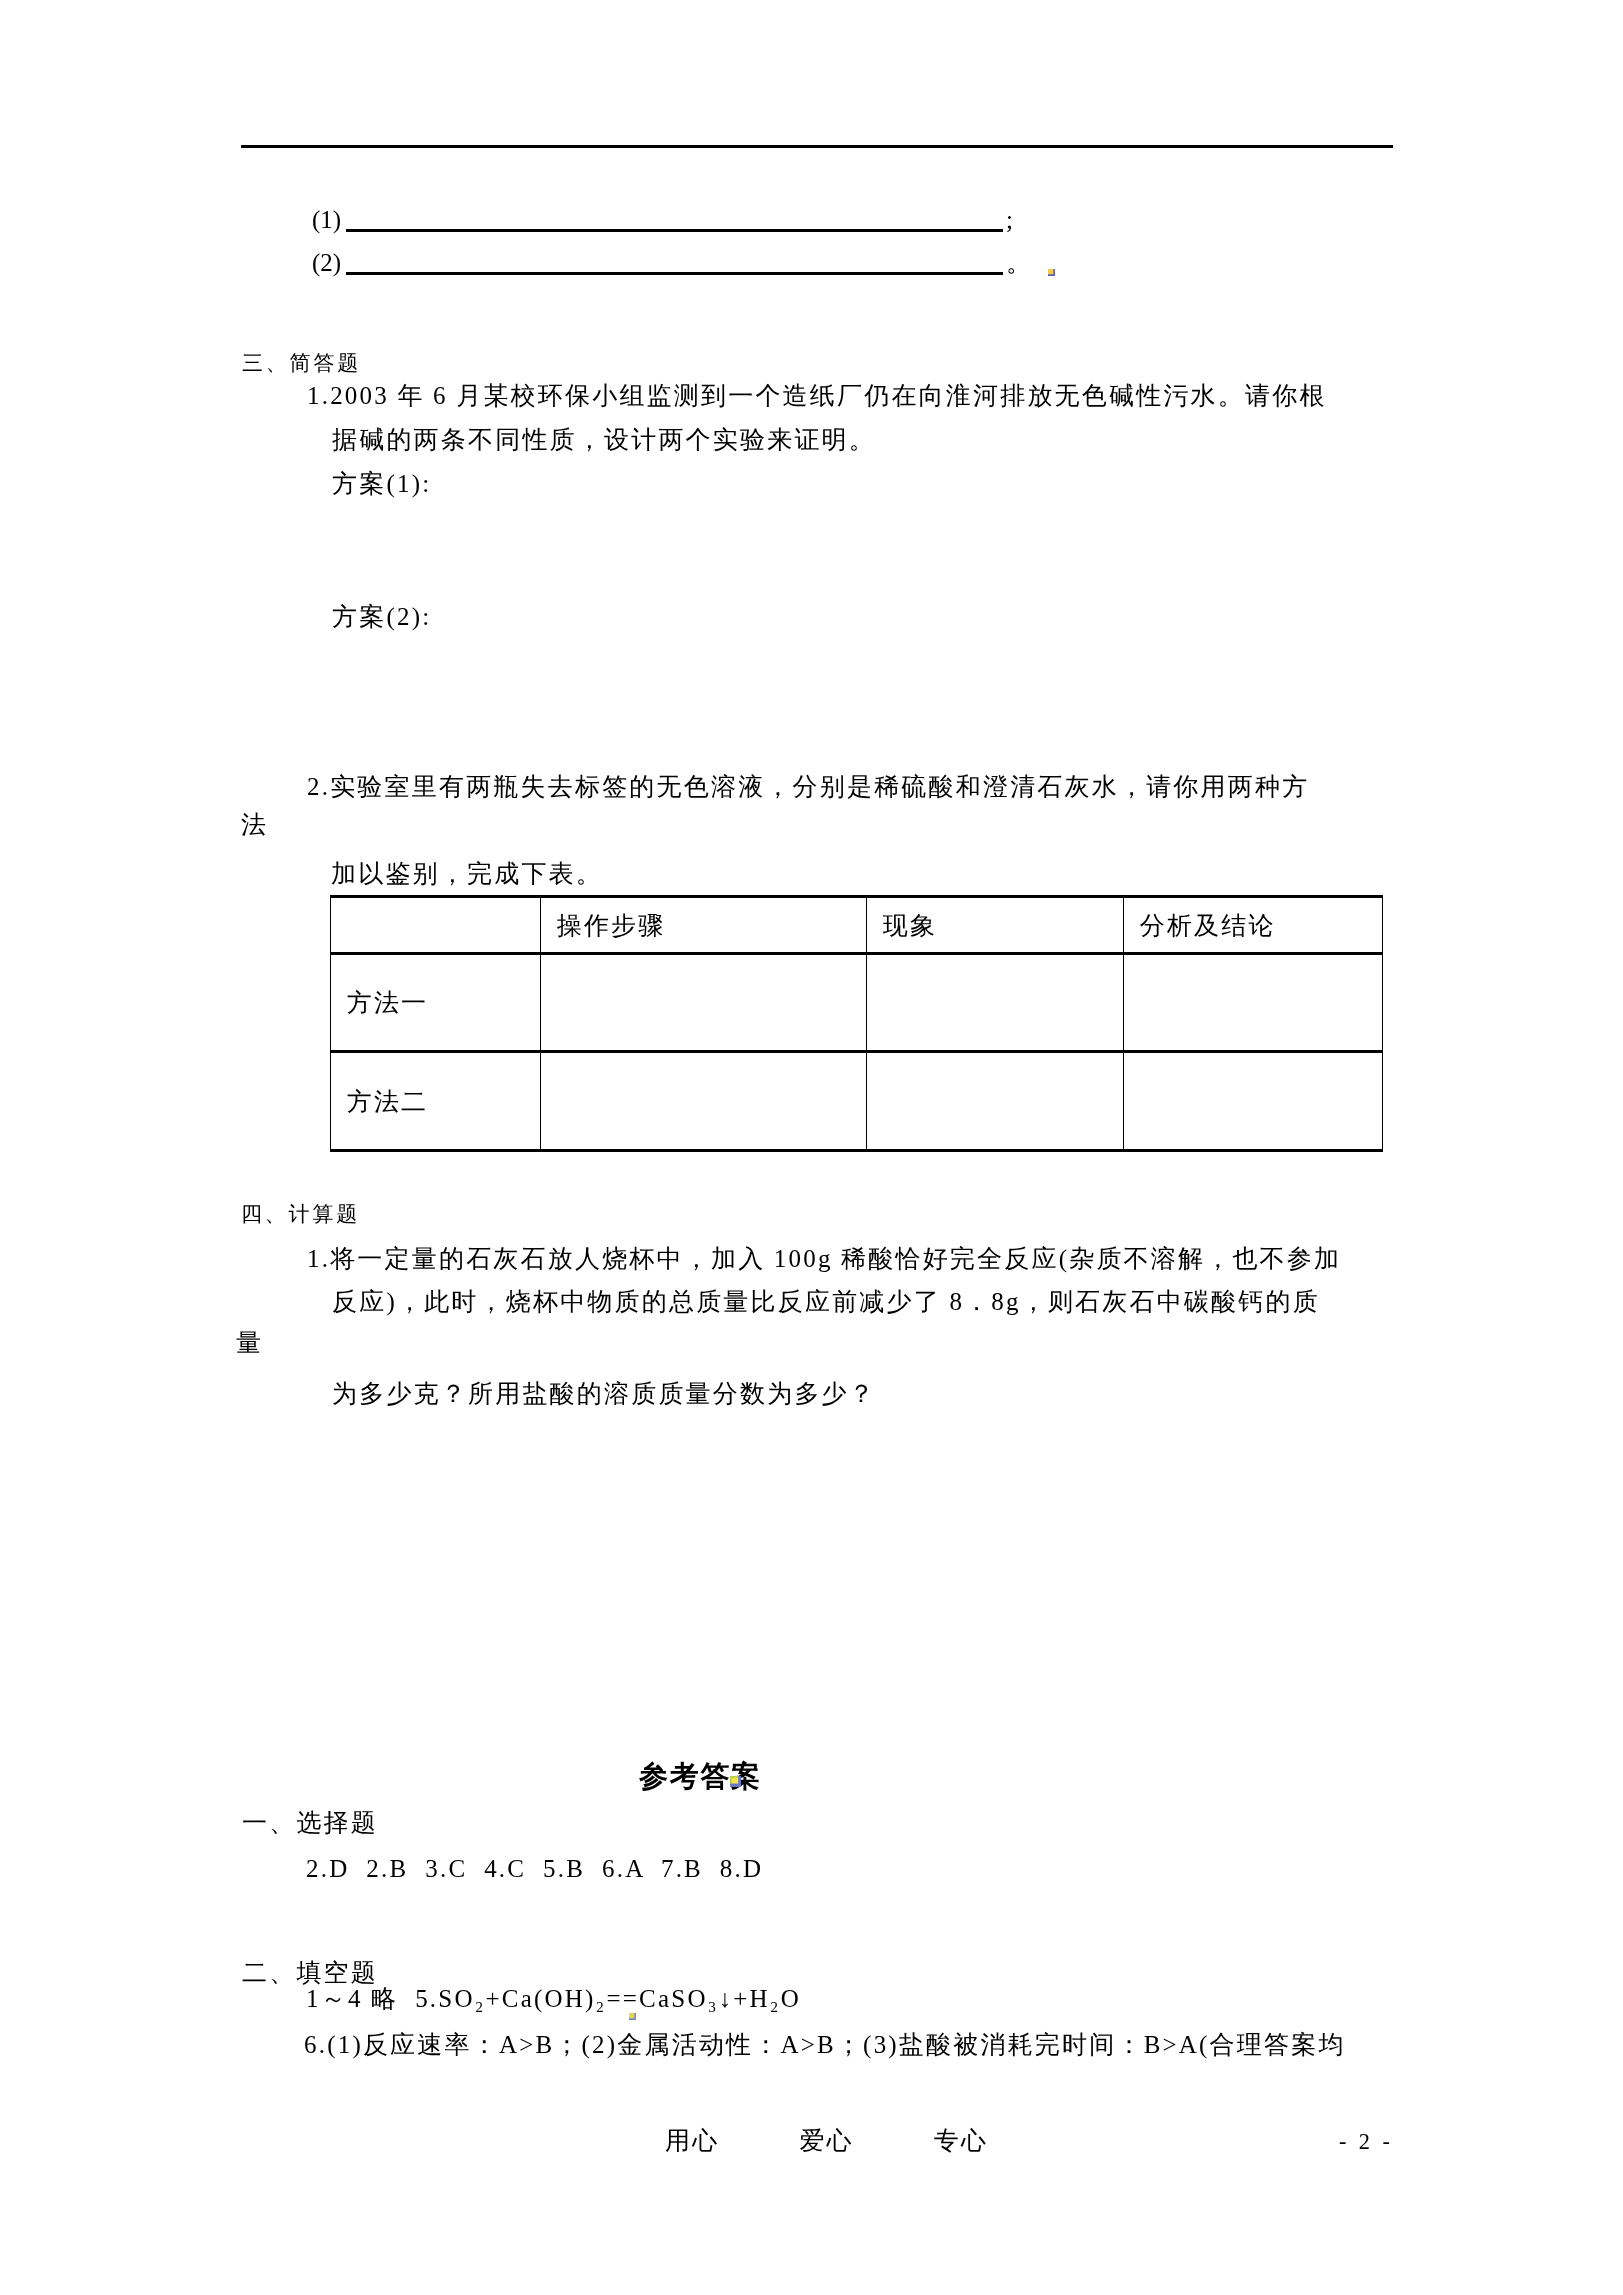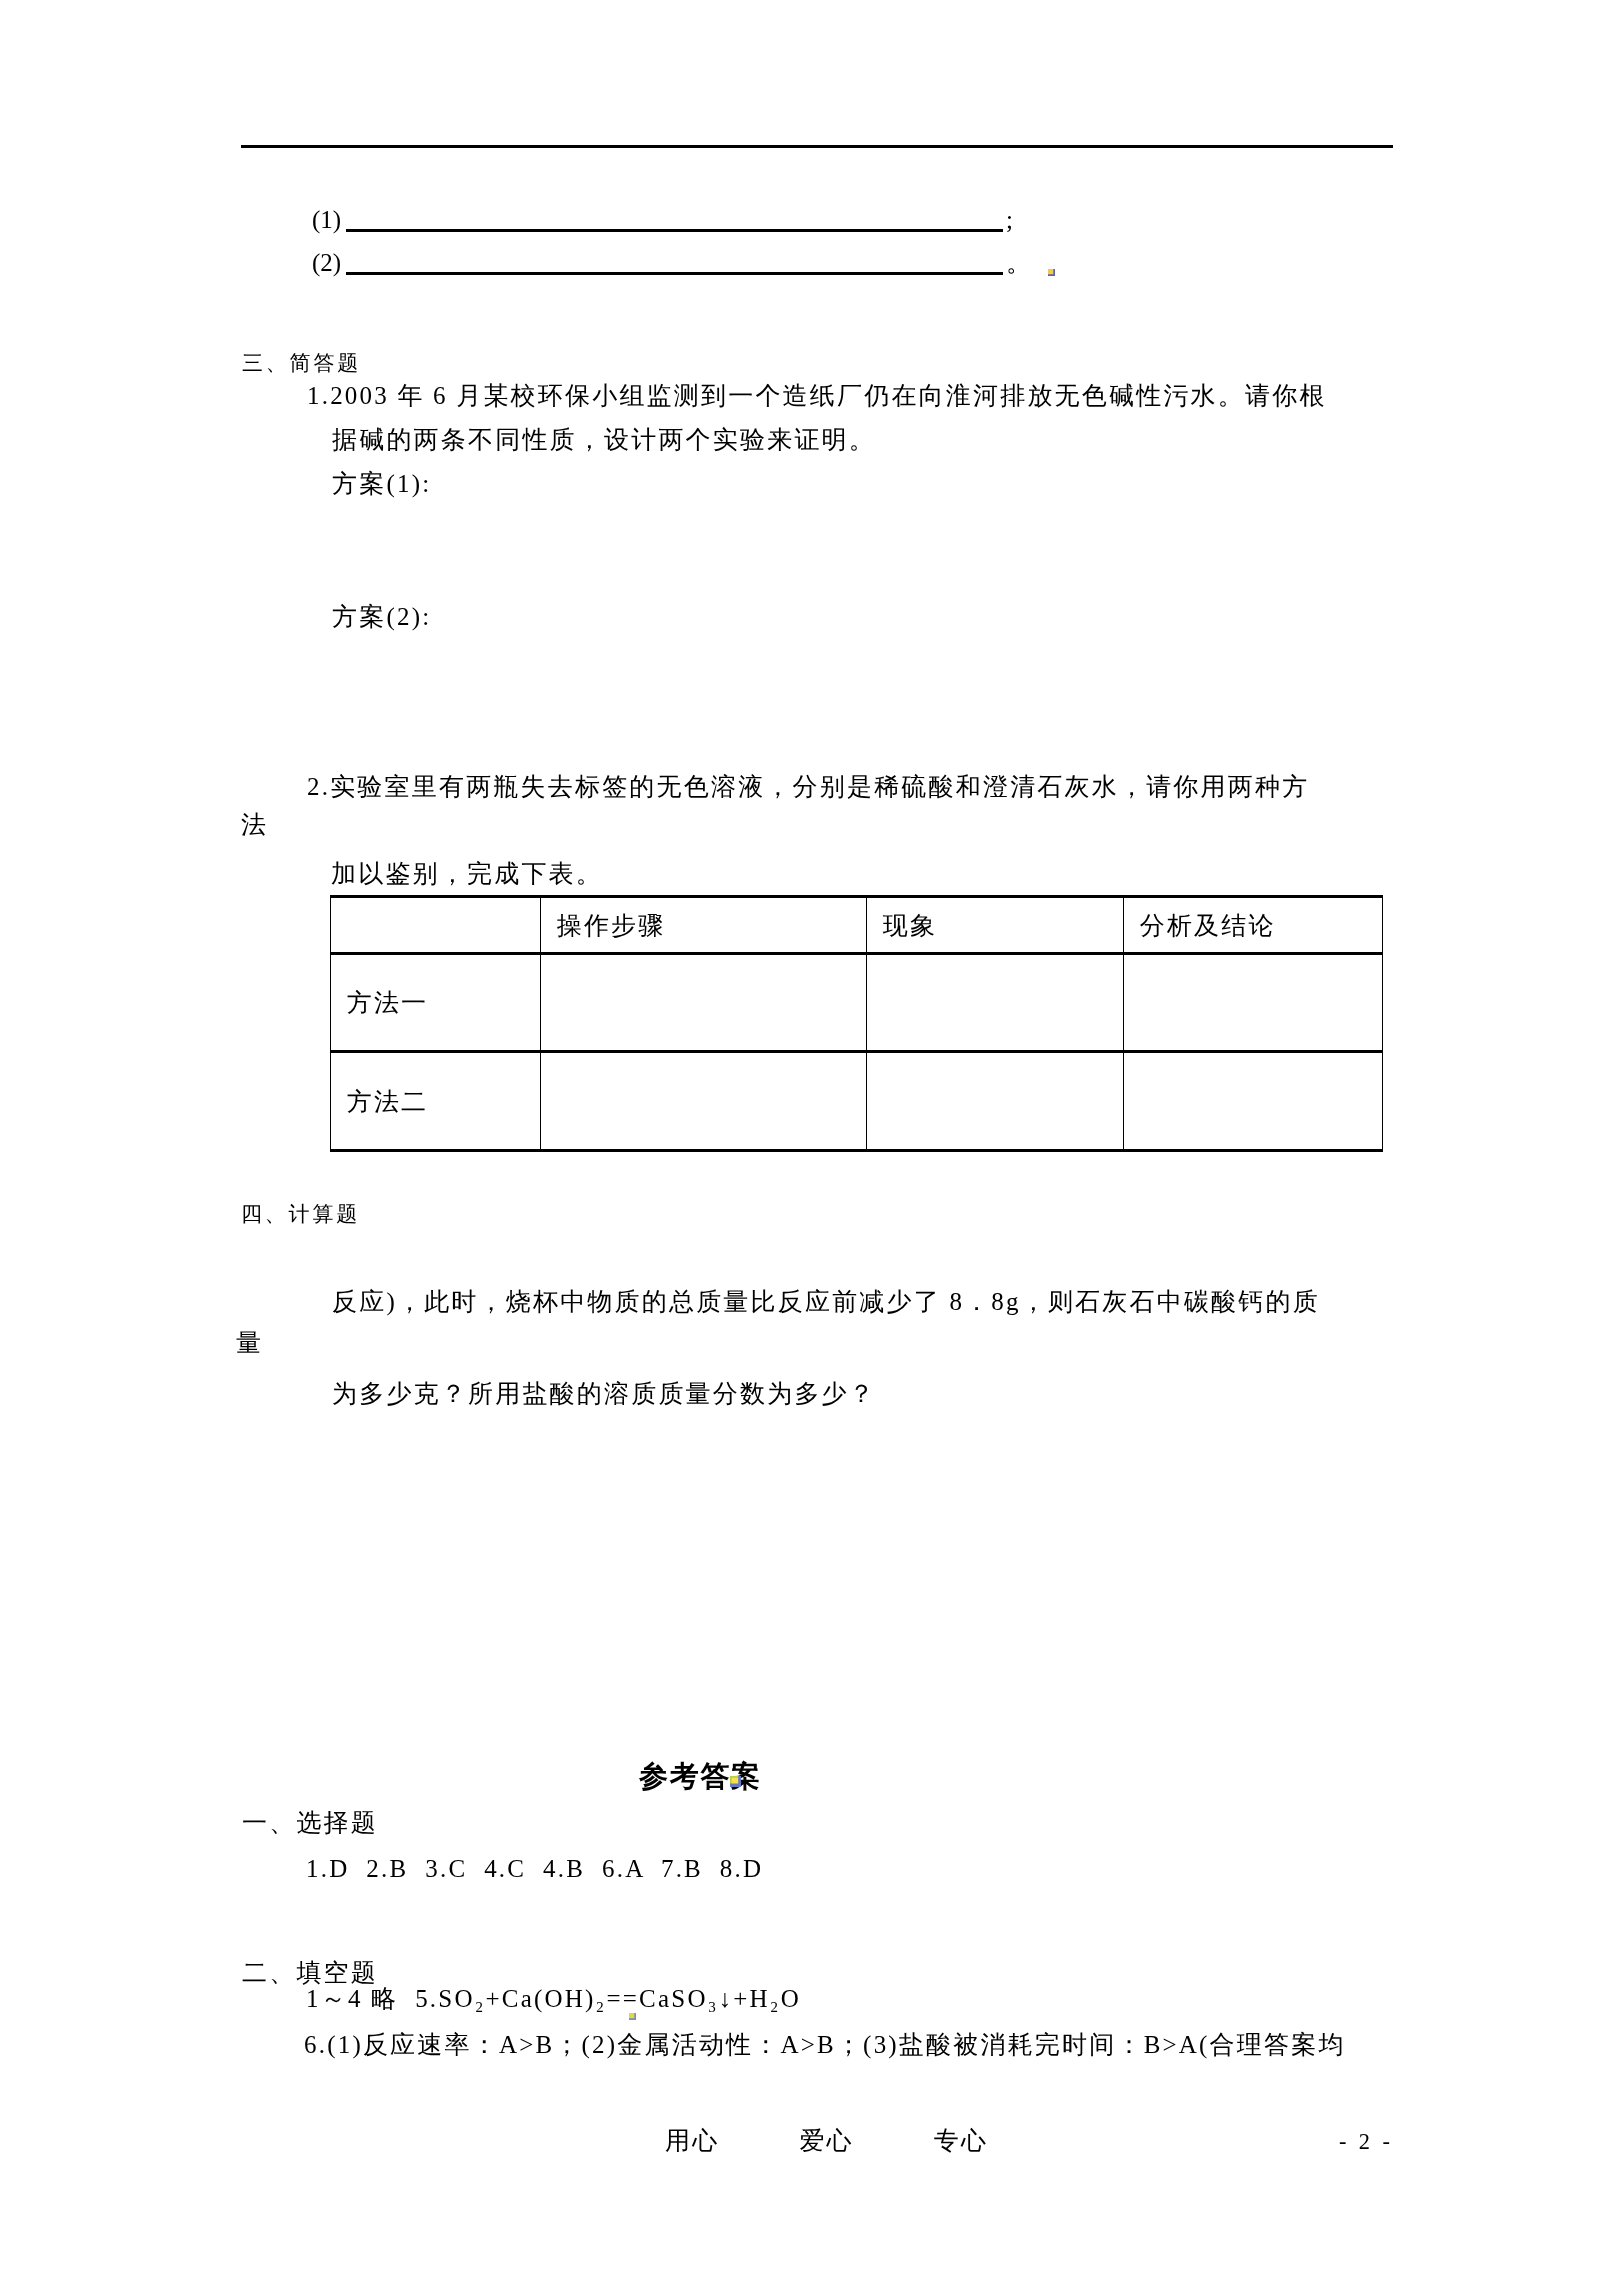--- a/index.html
+++ b/index.html
@@ -162,28 +162,29 @@
       <tr style="height:99px;">
         <td>方法二</td>
         <td></td>
         <td></td>
         <td></td>
       </tr>
     </tbody>
   </table>
 
   <div class="t h" style="left:241px; top:1199px;">四、计算题</div>
+  <div class="t" style="left:307px; top:1244px;">1.将一定量的石灰石放人烧杯中，加入 100g 稀酸恰好完全反应(杂质不溶解，也不参加</div>
   <div class="t" style="left:332px; top:1287px;">反应)，此时，烧杯中物质的总质量比反应前减少了 8．8g，则石灰石中碳酸钙的质</div>
   <div class="t" style="left:236px; top:1328px;">量</div>
   <div class="t" style="left:332px; top:1379px;">为多少克？所用盐酸的溶质质量分数为多少？</div>
 
   <div class="t title" style="left:616px; top:1761px;">参考答案</div>
   <div class="artifact artifact-yellow"></div>
   <div class="t" style="left:242px; top:1808px;">一、选择题</div>
-  <div class="t" style="left:306px; top:1854px;">1.D  2.B  3.C  4.C  4.B  6.A  7.B  8.D</div>
+  <div class="t" style="left:306px; top:1854px;">2.D  2.B  3.C  4.C  5.B  6.A  7.B  8.D</div>
   <div class="t" style="left:242px; top:1958px;font-family:Liberation Serif, serif;">二、填空题</div>
   <div class="t" style="left:306px; top:1984px;">1～4 略  5.SO₂+Ca(OH)₂==CaSO₃↓+H₂O</div>
   <div class="artifact artifact-green"></div>
   <div class="t" style="left:304px; top:2030px;">6.(1)反应速率：A&gt;B；(2)金属活动性：A&gt;B；(3)盐酸被消耗完时间：B&gt;A(合理答案均</div>
 
   <div class="footer">
     <span>用心</span>
     <span>爱心</span>
     <span>专心</span>
   </div>

